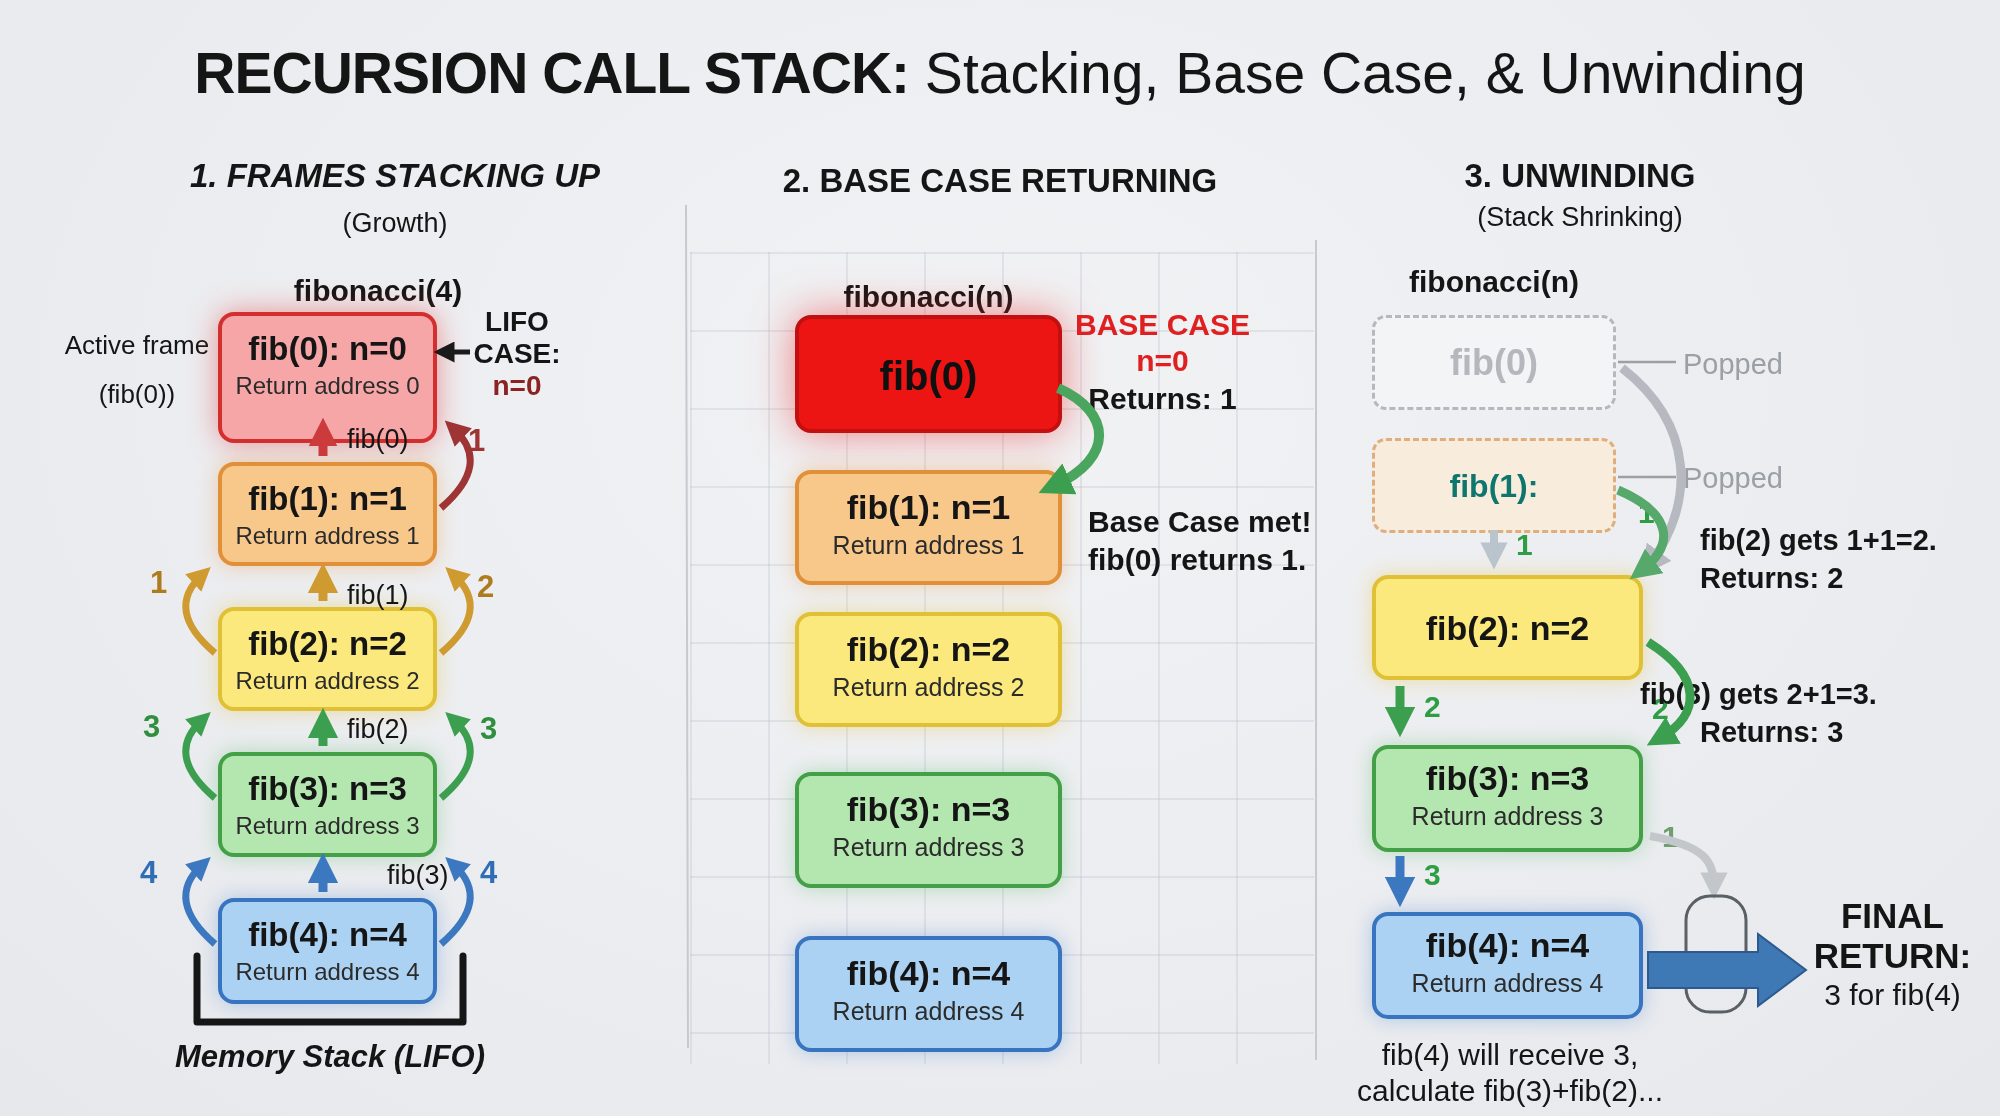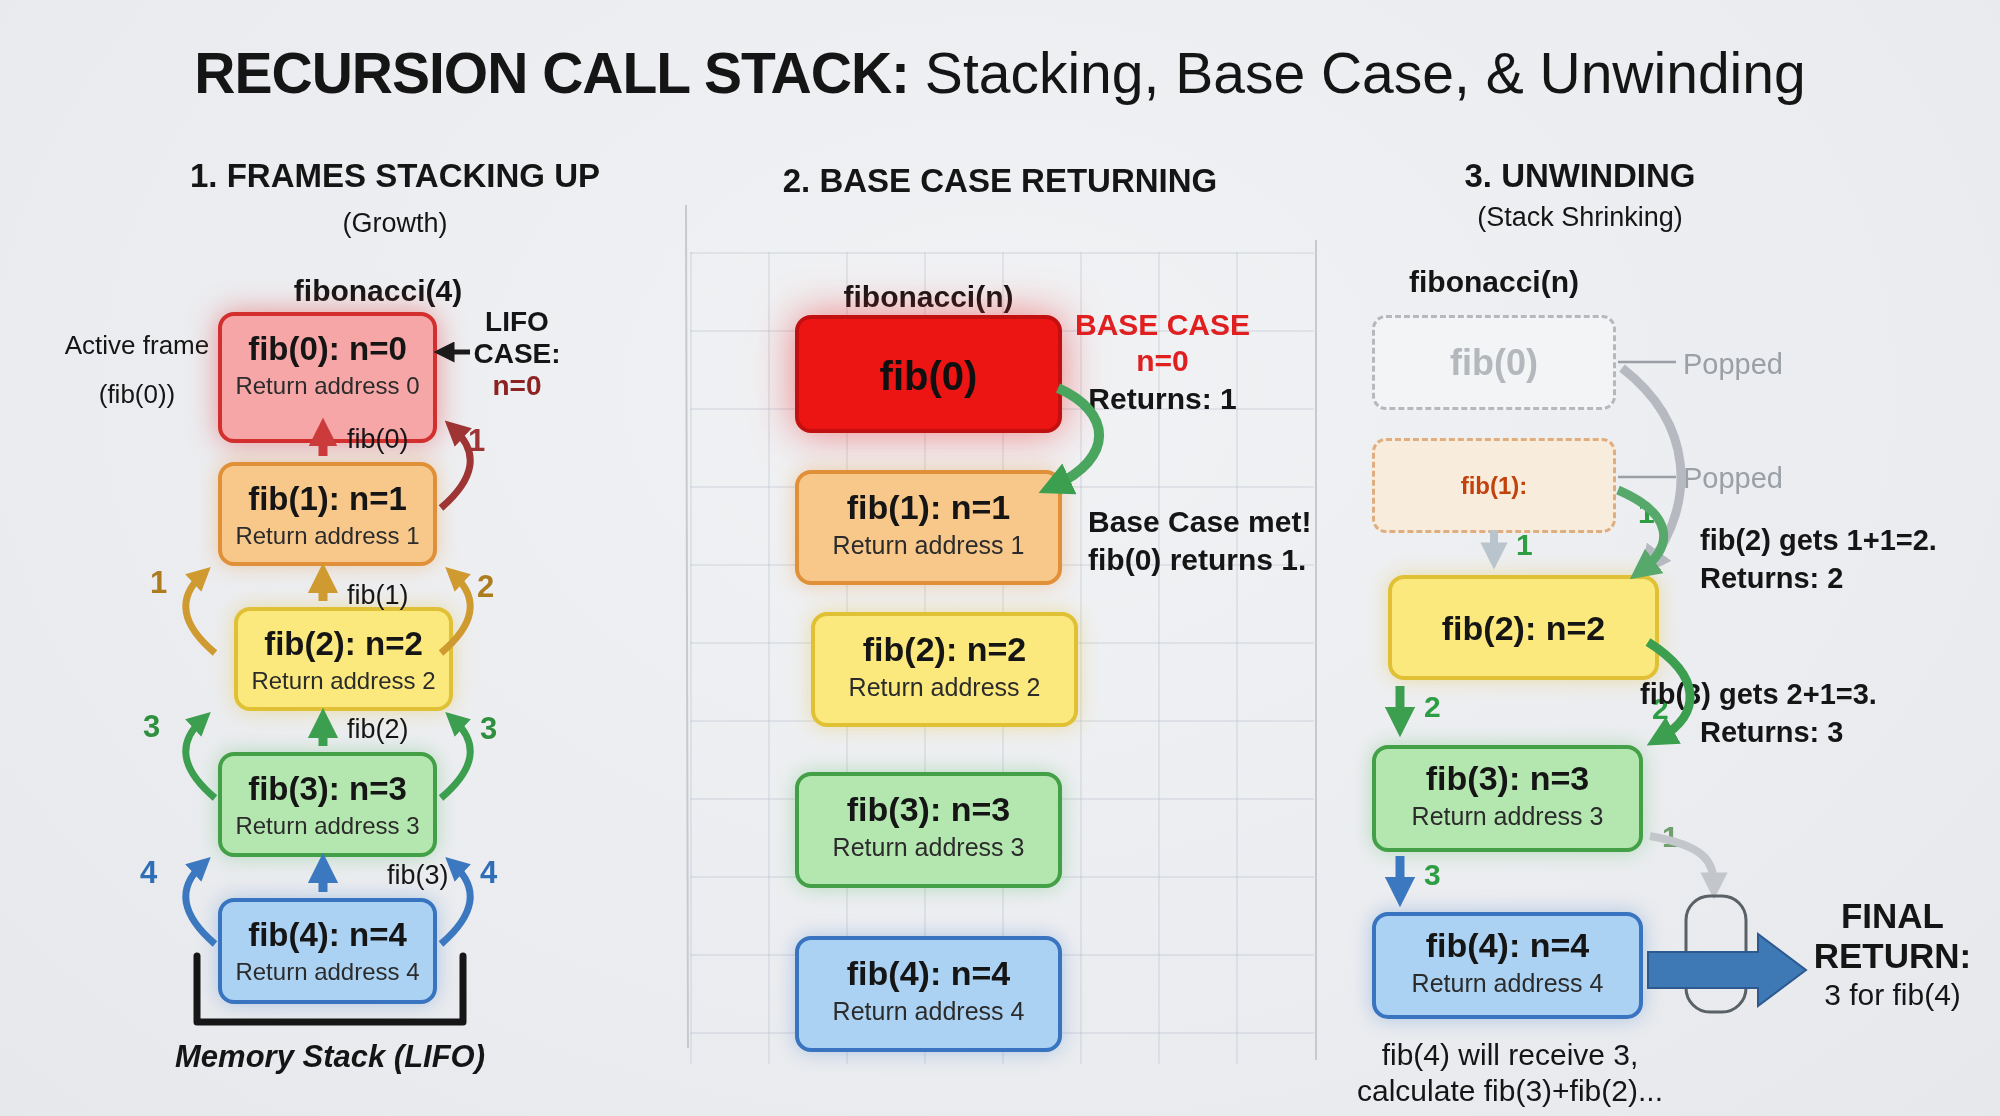--- a/index.html
+++ b/index.html
@@ -16,40 +16,40 @@
     background-image:linear-gradient(rgba(183,190,203,.30) 2px,transparent 2px),
                      linear-gradient(90deg,rgba(183,190,203,.30) 2px,transparent 2px);
     background-size:78px 78px;
   }
   .frame{position:absolute;border:4px solid;border-radius:16px;text-align:center;box-sizing:border-box;}
   .frame .t{font-weight:700;font-size:33px;margin-top:14px;}
   .frame .s{font-size:24px;color:#2b2b2b;margin-top:4px;}
   .red1{background:#f6a6a6;border-color:#d32f2f;box-shadow:0 0 28px rgba(228,58,58,.50);}
   .red2{background:#ed1414;border-color:#c21010;box-shadow:0 0 40px rgba(236,38,38,.55);}
   .orange{background:#f8c88b;border-color:#e09038;box-shadow:0 0 20px rgba(232,150,60,.40);}
-  .yellow{background:#fbe97d;border-color:#e0c135;box-shadow:0 0 20px rgba(228,198,70,.45);margin-left:16px;}
+  .yellow{background:#fbe97d;border-color:#e0c135;box-shadow:0 0 20px rgba(228,198,70,.45);}
   .green{background:#b4e6af;border-color:#43a047;box-shadow:0 0 20px rgba(90,190,110,.40);}
   .blue{background:#abd2f2;border-color:#3874c0;box-shadow:0 0 20px rgba(80,140,210,.40);}
   .dashgray{background:#f3f4f6;border:3px dashed #b5b8bd;border-radius:14px;box-shadow:none;}
   .dashorange{background:#f8eddd;border:3px dashed #dfae80;border-radius:14px;box-shadow:none;}
   .num{font-weight:700;font-size:31px;}
   svg.overlay{position:absolute;left:0;top:0;pointer-events:none;}
 </style>
 </head>
 <body>
 
 <div class="canvas">
 
   <div class="grid"></div>
 
   <div class="lbl ctr" style="left:0;right:0;top:42px;font-size:57px;">
     <span class="b" style="letter-spacing:-1px;">RECURSION CALL STACK:</span><span style="font-weight:400;"> Stacking, Base Case, &amp; Unwinding</span>
   </div>
 
-  <div class="lbl ctr b" style="left:130px;width:530px;top:158px;font-size:33px;">1. FRAMES STACKING UP</div>
+  <div class="lbl ctr b" style="left:130px;width:530px;top:158px;font-size:33px;font-style:italic;">1. FRAMES STACKING UP</div>
   <div class="lbl ctr" style="left:130px;width:530px;top:208px;font-size:27px;">(Growth)</div>
   <div class="lbl ctr b" style="left:218px;width:320px;top:274px;font-size:30px;">fibonacci(4)</div>
 
   <div class="lbl ctr" style="left:38px;width:198px;top:331px;font-size:26px;font-weight:500;">Active frame</div>
   <div class="lbl ctr" style="left:38px;width:198px;top:362px;font-size:26px;font-weight:500;margin-top:18px;">(fib(0))</div>
 
   <div class="frame red1" style="left:218px;top:312px;width:219px;height:131px;">
     <div class="t">fib(0): n=0</div>
     <div class="s">Return address 0</div>
   </div>
@@ -122,21 +122,21 @@
   <div class="lbl ctr b" style="left:1385px;width:390px;top:158px;font-size:33px;">3. UNWINDING</div>
   <div class="lbl ctr" style="left:1385px;width:390px;top:202px;font-size:27px;">(Stack Shrinking)</div>
   <div class="lbl ctr b" style="left:1372px;width:244px;top:265px;font-size:30px;">fibonacci(n)</div>
 
   <div class="frame dashgray" style="left:1372px;top:315px;width:244px;height:95px;">
     <div class="t" style="font-size:36px;line-height:62px;color:#b4b7bb;">fib(0)</div>
   </div>
   <div class="lbl" style="left:1683px;top:348px;font-size:29px;color:#9aa0a6;">Popped</div>
 
   <div class="frame dashorange" style="left:1372px;top:438px;width:244px;height:95px;">
-    <div class="t" style="font-size:24px;line-height:62px;color:#c2410c;">fib(1):</div>
+    <div class="t" style="font-size:32px;line-height:62px;color:#0f766e;">fib(1):</div>
   </div>
   <div class="lbl" style="left:1683px;top:462px;font-size:29px;color:#9aa0a6;">Popped</div>
 
   <div class="frame yellow" style="left:1372px;top:575px;width:271px;height:105px;">
     <div class="t" style="font-size:34px;line-height:70px;">fib(2): n=2</div>
   </div>
   <div class="frame green" style="left:1372px;top:745px;width:271px;height:107px;">
     <div class="t" style="font-size:34px;margin-top:10px;">fib(3): n=3</div>
     <div class="s" style="font-size:25px;">Return address 3</div>
   </div>

